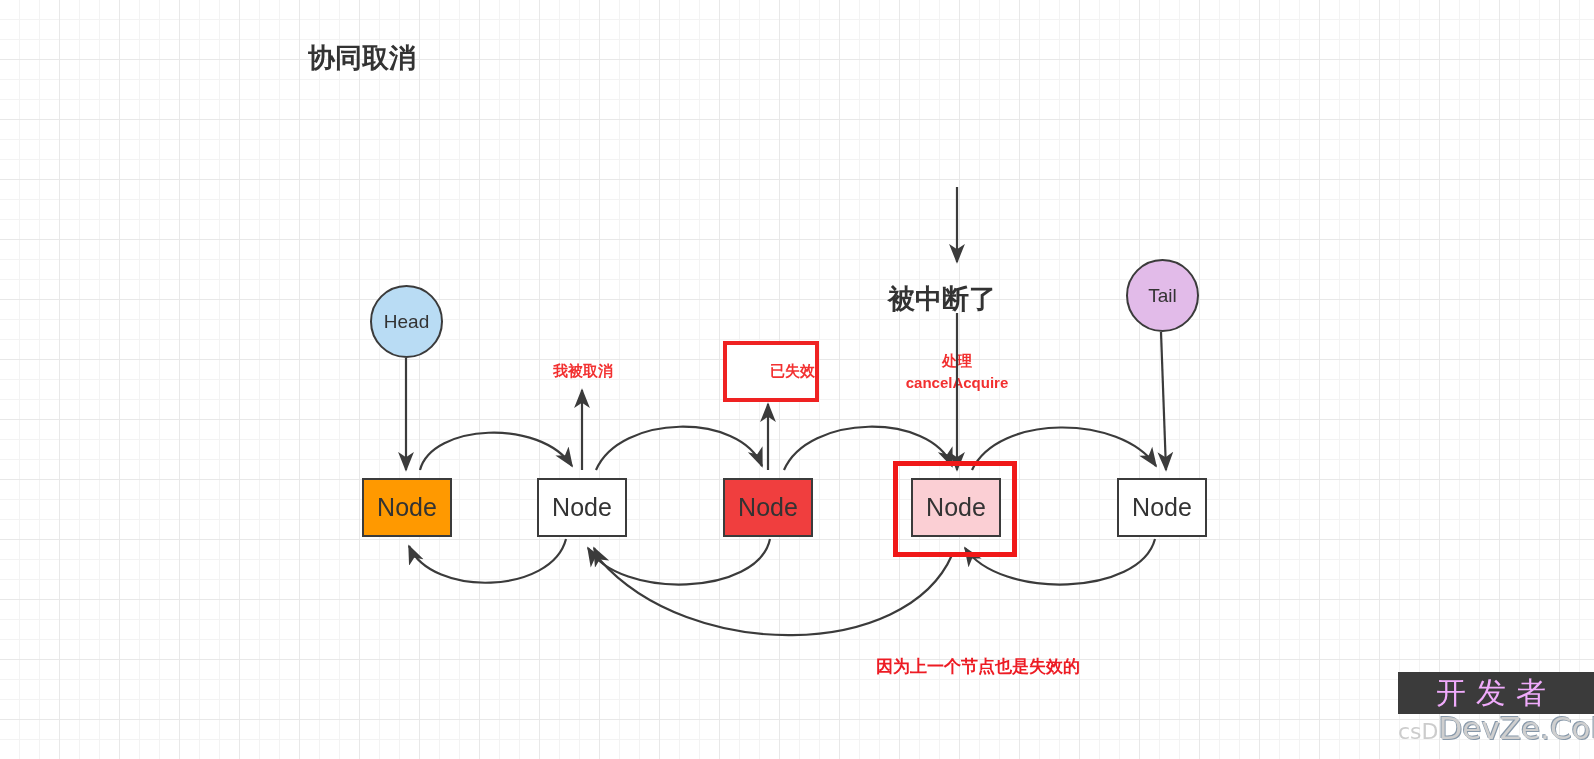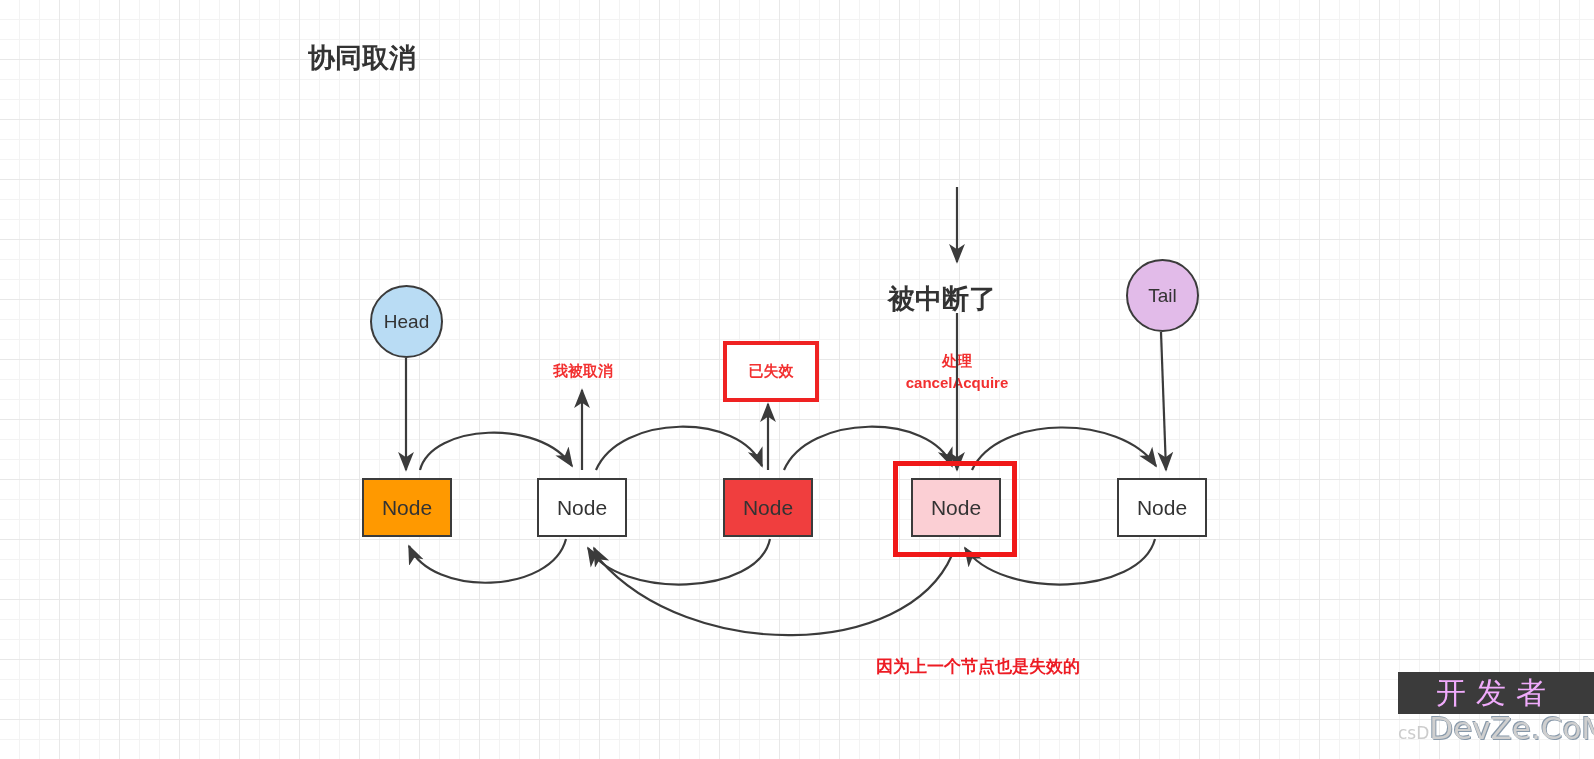--- a/index.html
+++ b/index.html
@@ -62,21 +62,21 @@
     font-size: 17px;
   }
   .node-box {
     position: absolute;
     box-sizing: border-box;
     border: 2px solid #3b3b3b;
     display: flex;
     align-items: center;
     justify-content: center;
     color: #333333;
-    font-size: 21px;
+    font-size: 25px;
   }
   .circle {
     position: absolute;
     box-sizing: border-box;
     border: 2px solid #3b3b3b;
     border-radius: 50%;
     display: flex;
     align-items: center;
     justify-content: center;
     color: #333333;
@@ -88,21 +88,21 @@
     border: 5px solid #f01818;
     background: transparent;
   }
   .red-label-box {
     position: absolute;
     box-sizing: border-box;
     border: 4px solid #ef2222;
     background: #ffffff;
     display: flex;
     align-items: center;
-    justify-content: center;
+    justify-content: flex-end;
   }
   .watermark {
     position: absolute;
     left: 1398px;
     top: 672px;
     width: 196px;
     height: 80px;
     pointer-events: none;
   }
   .wm-top {
@@ -124,21 +124,21 @@
     left: 0px;
     top: 38px;
     width: 196px;
     text-align: center;
     color: #cfcfcf;
     font-size: 31px;
     font-family: "DejaVu Sans", sans-serif;
     text-shadow: 1px 1px 0 #8899aa, -1px -1px 0 #8899aa;
   }
   .wm-csd {
-    font-size: 17px;
+    font-size: 22px;
     color: #cccccc;
     text-shadow: none;
     margin-top: 32px;
   }
 </style>
 </head>
 <body>
 
 <div id="canvas">
 

